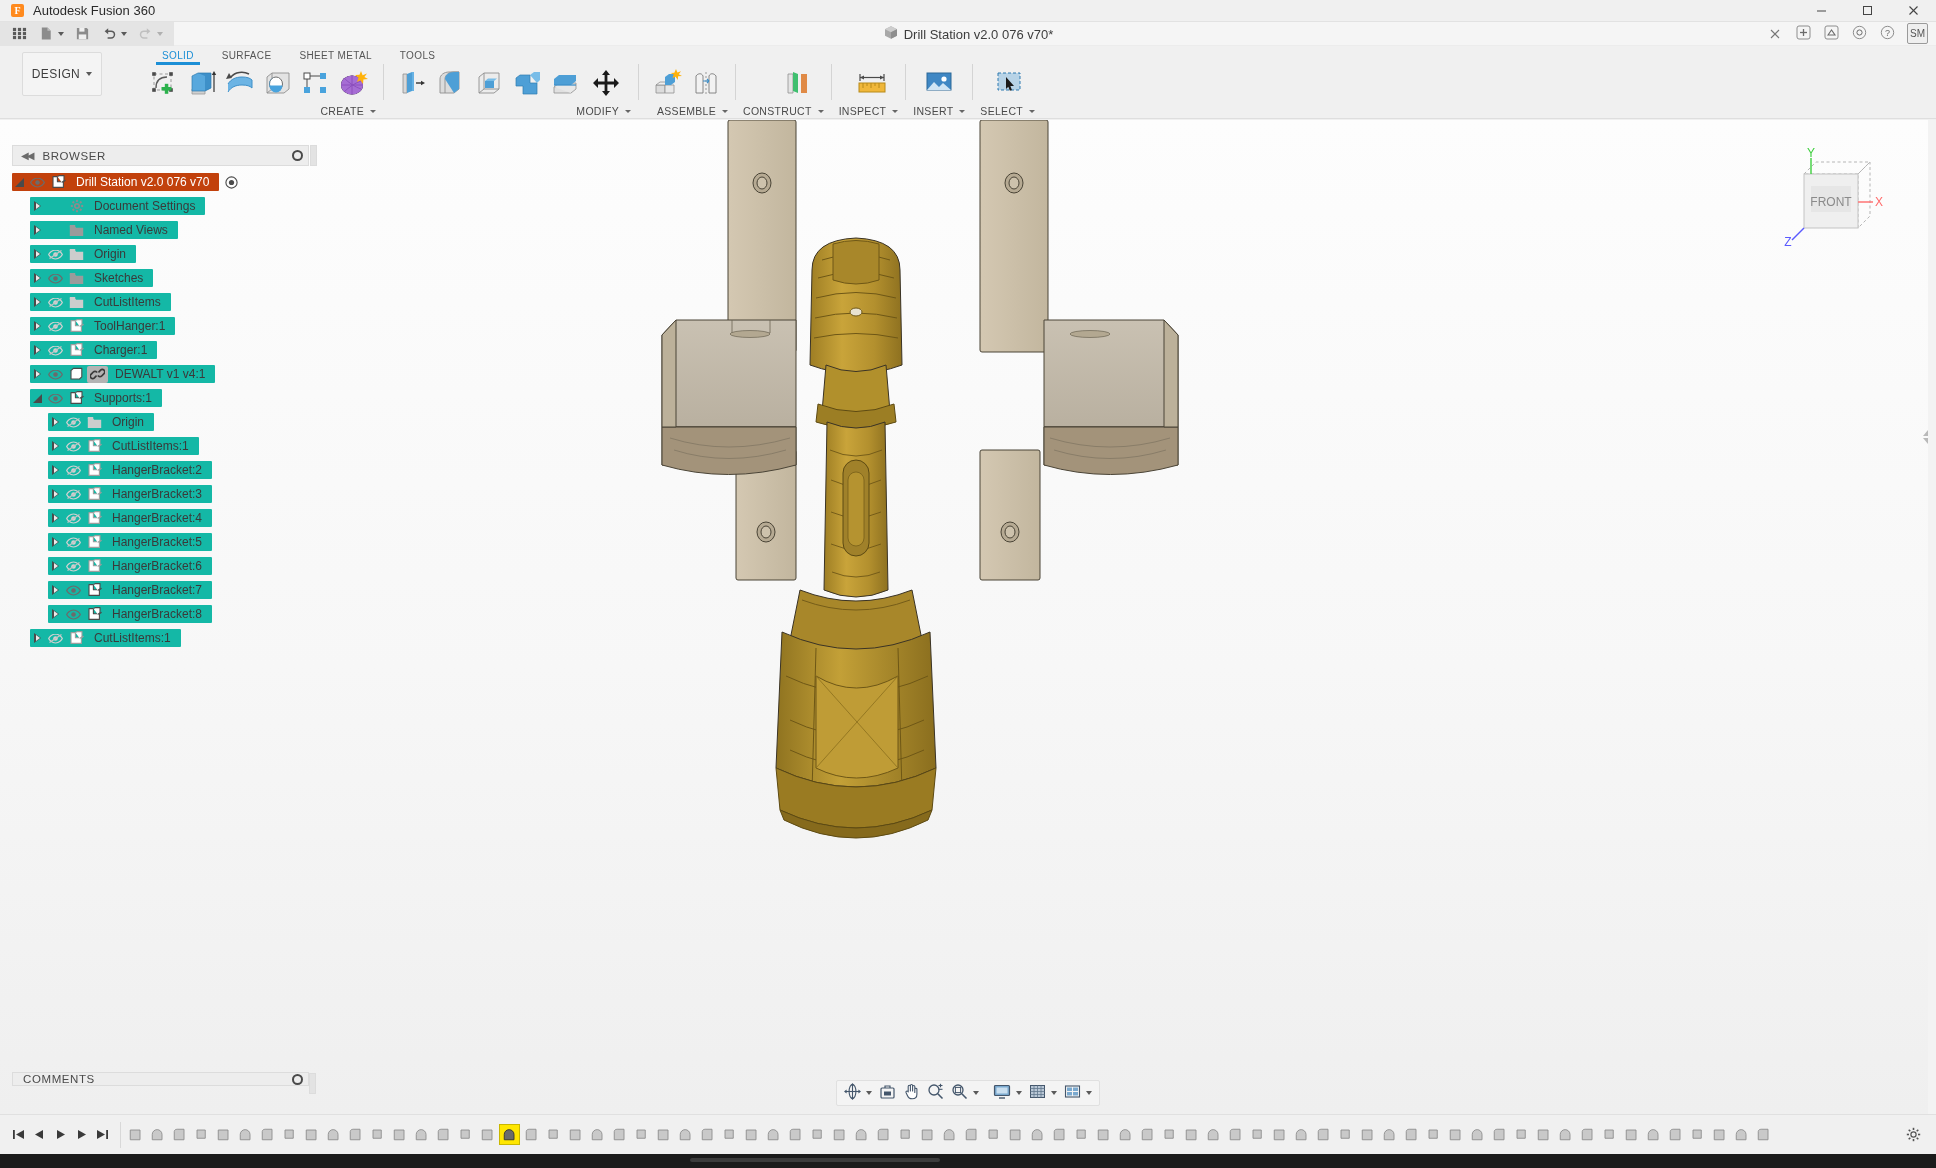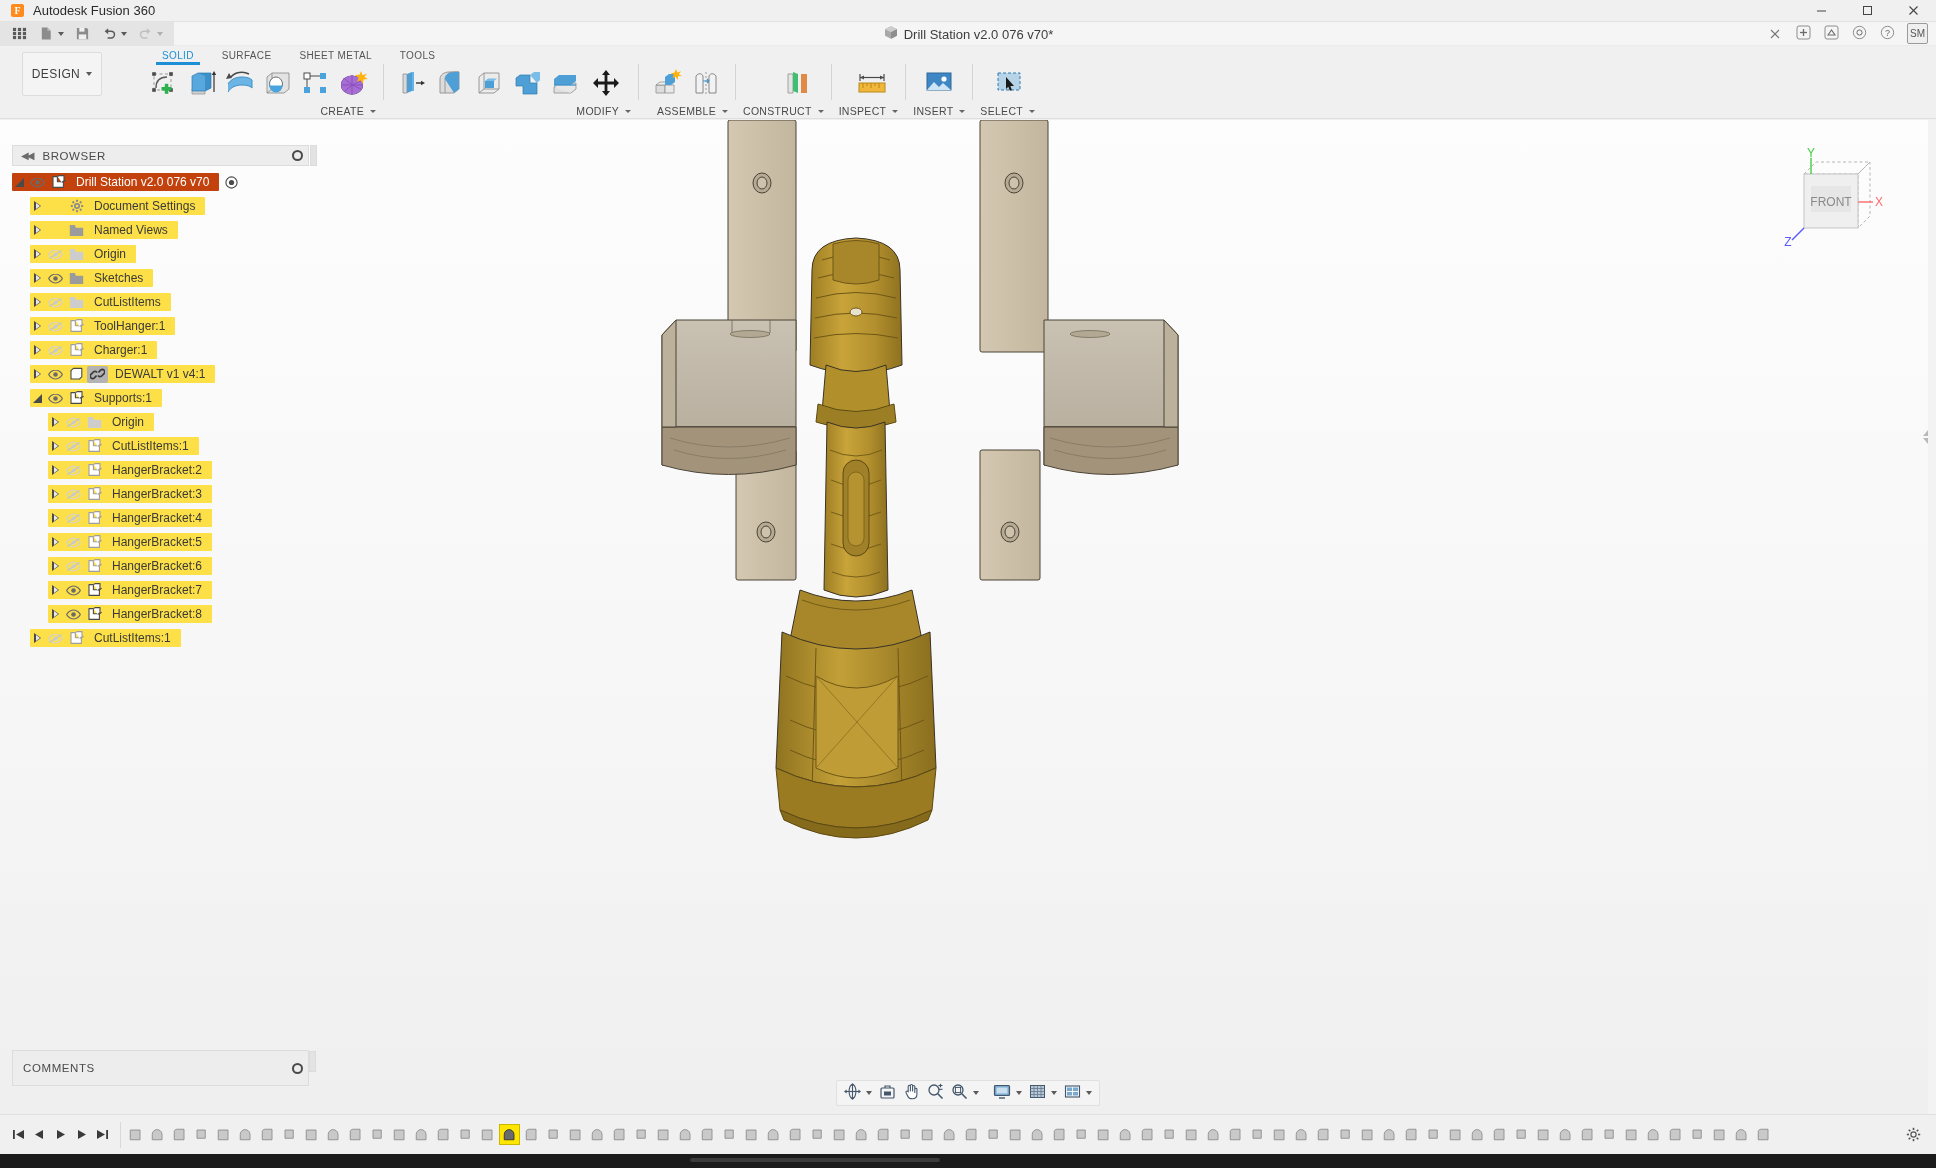--- a/index.html
+++ b/index.html
@@ -93,21 +93,21 @@
   #browser-head .dot{
     margin-left:auto;margin-right:5px;width:11px;height:11px;border-radius:50%;
     background:#4a4a4a;position:relative;
   }
   #browser-head .dot:after{content:"";position:absolute;inset:2px;border-radius:50%;background:#ededed;}
   #browser-grip{position:absolute;right:-8px;top:0;width:7px;height:21px;background:#e3e3e3;border:1px solid #dcdcdc;}
 
   #tree{padding-top:4px;font-size:12px;color:#3a3a3a;}
   .node{height:24px;display:flex;align-items:center;position:relative;}
   .nrow{display:flex;align-items:center;height:18px;border-radius:1px;padding-right:10px;}
-  .nrow.alt{background:#fde047;}
+  .nrow.alt{background:#14b8a6;}
   .nrow.sel{background:#c2410c;color:#fff;}
   .exp{
     width:15px;display:flex;align-items:center;justify-content:center;flex:0 0 15px;
   }
   .tri-closed{width:0;height:0;border-top:5px solid transparent;border-bottom:5px solid transparent;border-left:7px solid transparent;
     position:relative;}
   .tri-closed:before{
     content:"";position:absolute;left:-7px;top:-5px;width:0;height:0;
     border-top:5px solid transparent;border-bottom:5px solid transparent;border-left:7px solid #4a4a4a;
   }
@@ -118,21 +118,21 @@
   .tri-open{width:0;height:0;border-left:9px solid transparent;border-bottom:9px solid #4a4a4a;}
   .eye{width:21px;flex:0 0 21px;display:flex;align-items:center;justify-content:center;}
   .nico{width:21px;flex:0 0 21px;display:flex;align-items:center;justify-content:center;}
   .nico.linked{background:#b3b3b3;border-radius:2px;height:17px;}
   .nlabel{padding-left:7px;white-space:nowrap;}
   .indent1{margin-left:18px;}
   .indent2{margin-left:36px;}
 
   
   #comments{
-    position:absolute;left:12px;bottom:28px;width:297px;height:36px;background:#ededed;
+    position:absolute;left:12px;bottom:28px;width:297px;height:14px;background:#ededed;
     border:1px solid #dcdcdc;display:flex;align-items:center;padding-left:10px;
   }
   #comments .ctitle{font-size:11.5px;color:#4a4a4a;letter-spacing:.6px;}
   #comments .dot{margin-left:auto;margin-right:5px;width:11px;height:11px;border-radius:50%;background:#4a4a4a;position:relative;}
   #comments .dot:after{content:"";position:absolute;inset:2px;border-radius:50%;background:#ededed;}
   #comments-grip{position:absolute;right:-8px;top:0;width:7px;height:21px;background:#e3e3e3;border:1px solid #dcdcdc;}
 
   
   #canvas{position:absolute;left:0;top:0;right:0;bottom:0;
     background:linear-gradient(180deg,#fdfdfd 0%,#f7f7f7 55%,#efefef 100%);}

